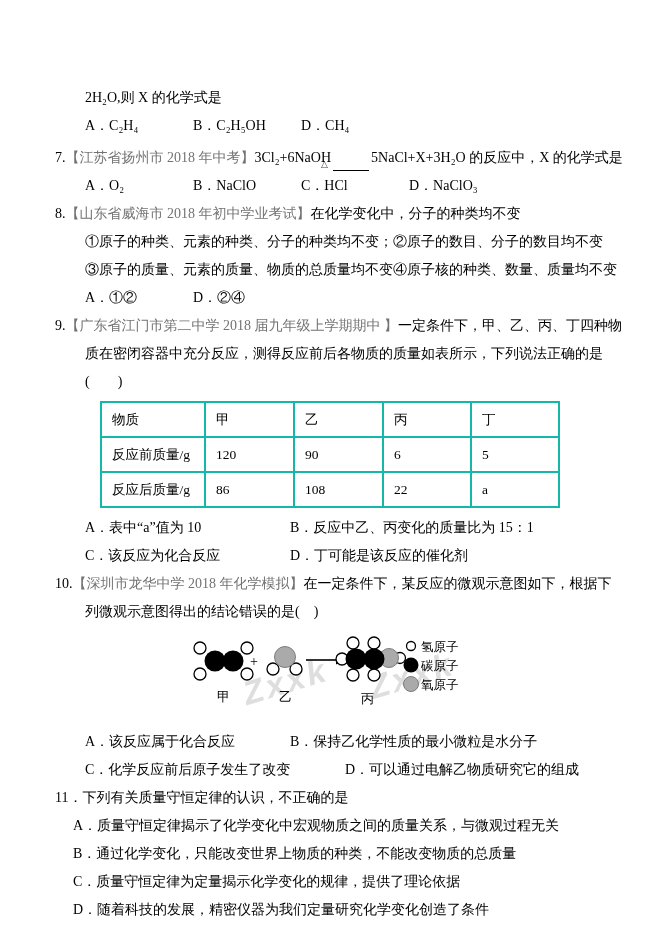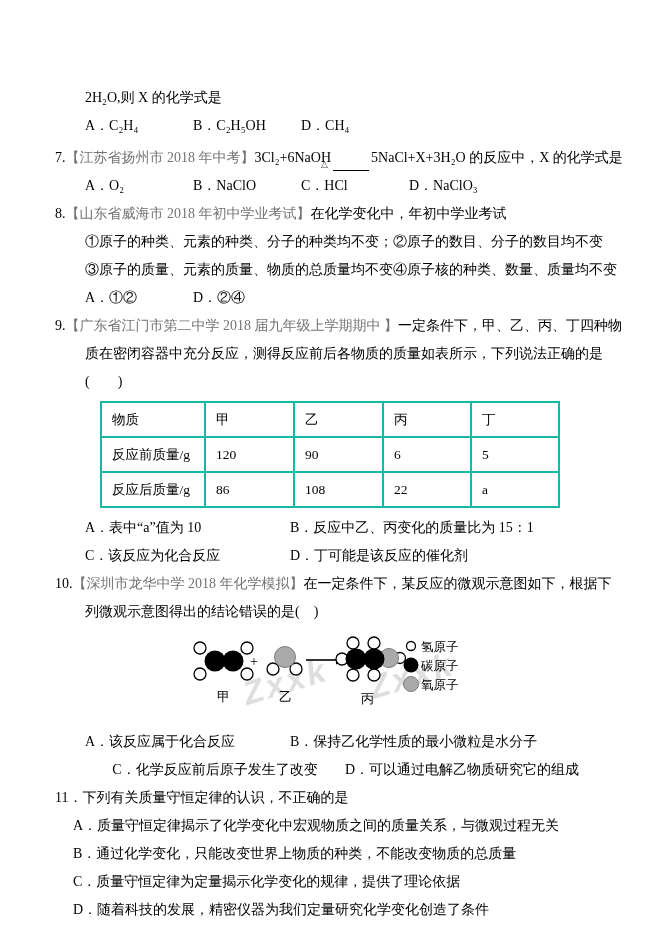--- a/index.html
+++ b/index.html
@@ -11,21 +11,21 @@
   }
   .doc { padding: 84px 38px 0 55px; }
   .line { line-height: 28px; }
   .indent { margin-left: 30px; }
   .q-head { line-height: 28px; padding-left: 30px; text-indent: -30px; }
   .src { color: #737373; }
   .opts { display: flex; margin-left: 30px; line-height: 28px; }
   .cols4 .o { display:inline-block; min-width: 108px; }
   .cols4 .o:last-child { min-width: 0; }
   .w205 { display:inline-block; min-width: 205px; }
-  .w260 { display:inline-block; min-width: 260px; text-align: center; }
+  .w260 { display:inline-block; min-width: 260px; }
   .gap-top { margin-top: 4px; }
   
   .rxn { display:inline-flex; flex-direction:column; align-items:center;
          vertical-align:-5px; margin: 0 2px; }
   .rxn .delta { font-size:9px; line-height:9px; color:#444; }
   .rxn .bar { width:36px; border-top:1.4px solid #000; margin-top:1px; }
   
   table.mass { border-collapse: collapse; margin: 5px 0 6px 45px; table-layout: fixed; }
   table.mass td {
     border: 2px solid #14b8a6; height: 35px; padding-left: 10px;
@@ -65,21 +65,21 @@
       </span><span>5NaCl+X+3H₂O</span><span> 的反应中，X 的化学式是</span>
   </p>
   <div class="opts indent cols4">
     <span class="o">A．O₂</span>
     <span class="o">B．NaClO</span>
     <span class="o">C．HCl</span>
     <span class="o">D．NaClO₃</span>
   </div>
 
   <p class="q-head">
-    <span>8.</span><span class="src">【山东省威海市 2018 年初中学业考试】</span><span>在化学变化中，年初中学业考试</span>
+    <span>8.</span><span class="src">【山东省威海市 2018 年初中学业考试】</span><span>在化学变化中，分子的种类均不变</span>
   </p>
   <p class="line indent">①原子的种类、元素的种类、分子的种类均不变；②原子的数目、分子的数目均不变</p>
   <p class="line indent">③原子的质量、元素的质量、物质的总质量均不变④原子核的种类、数量、质量均不变</p>
   <div class="opts indent cols4">
     <span class="o">A．①②</span>
     <span class="o">D．②④</span>
   </div>
 
   <p class="q-head">
     <span>9.</span><span class="src">【广东省江门市第二中学 2018 届九年级上学期期中 】</span><span>一定条件下，甲、乙、丙、丁四种物质在密闭容器中充分反应，测得反应前后各物质的质量如表所示，下列说法正确的是(　　)</span>

